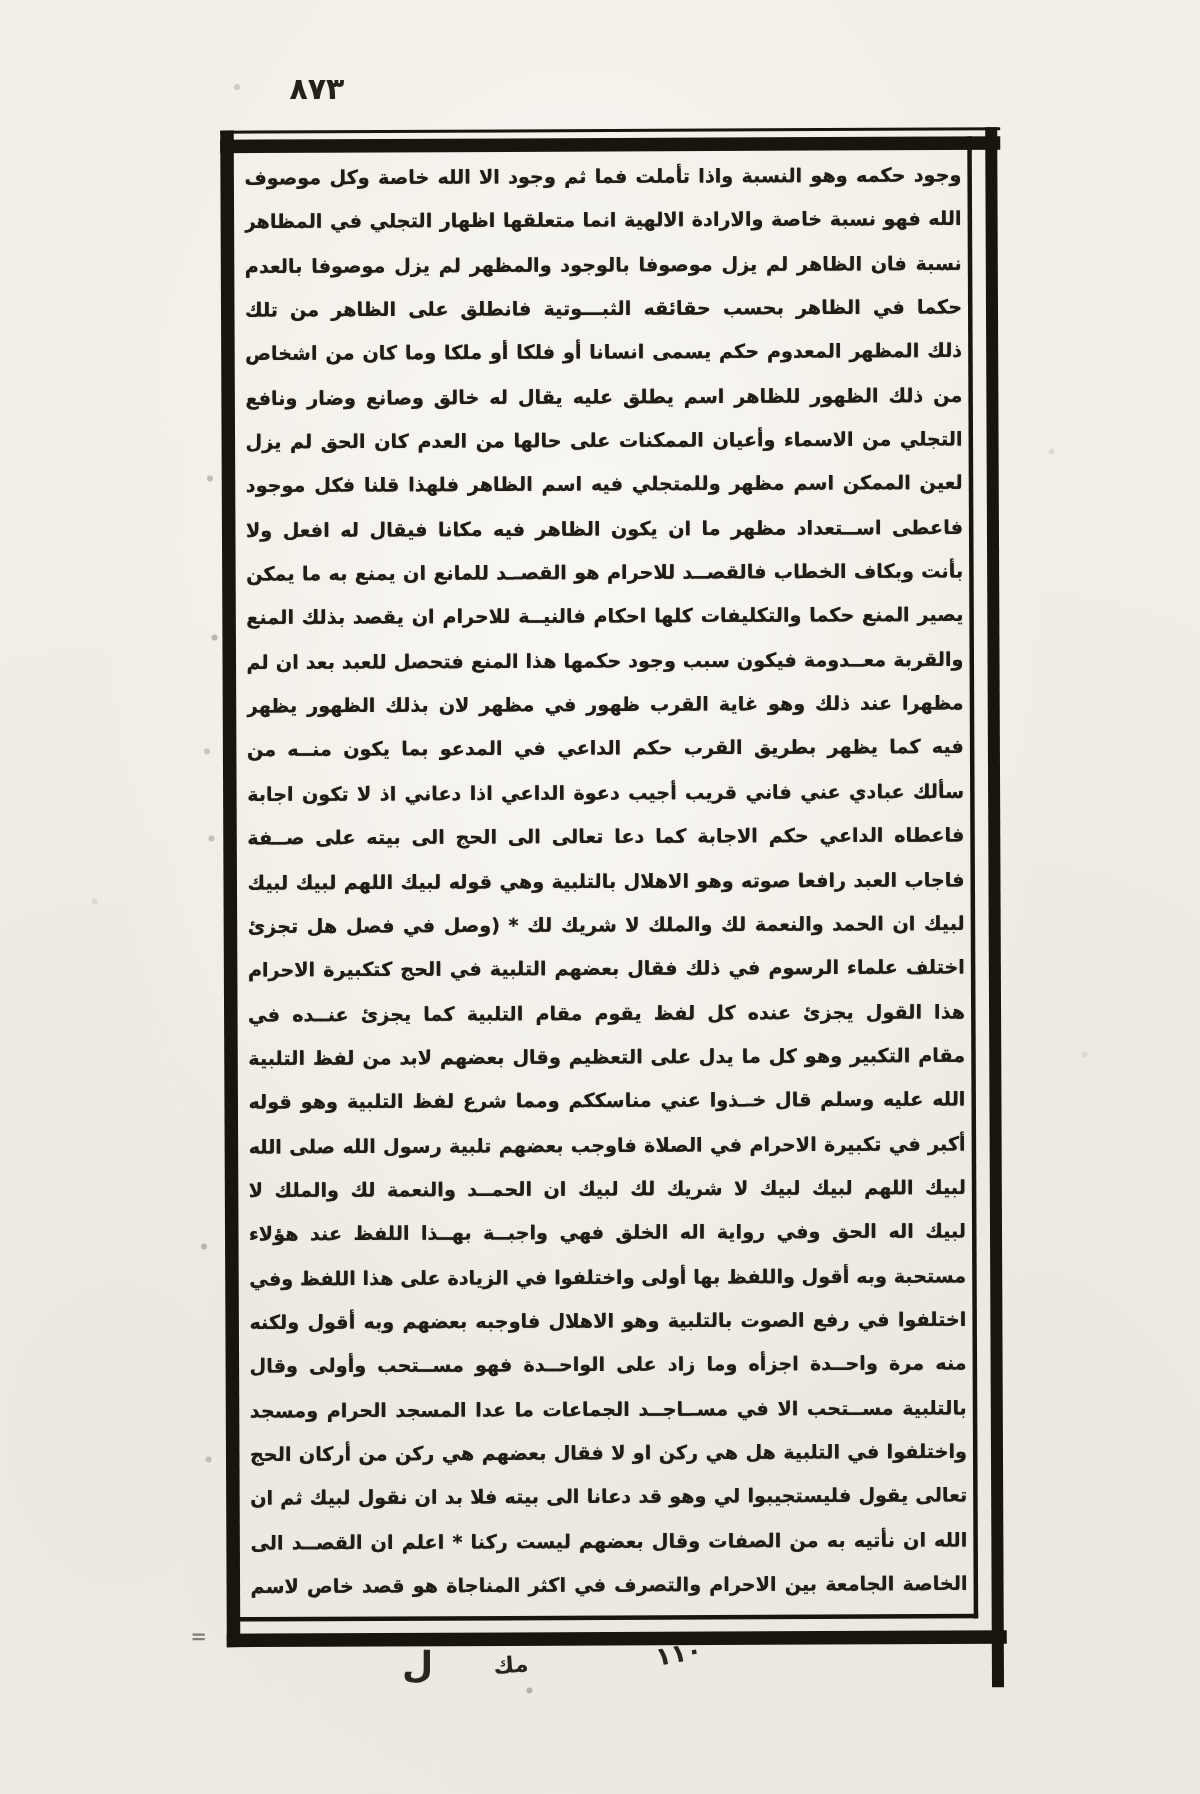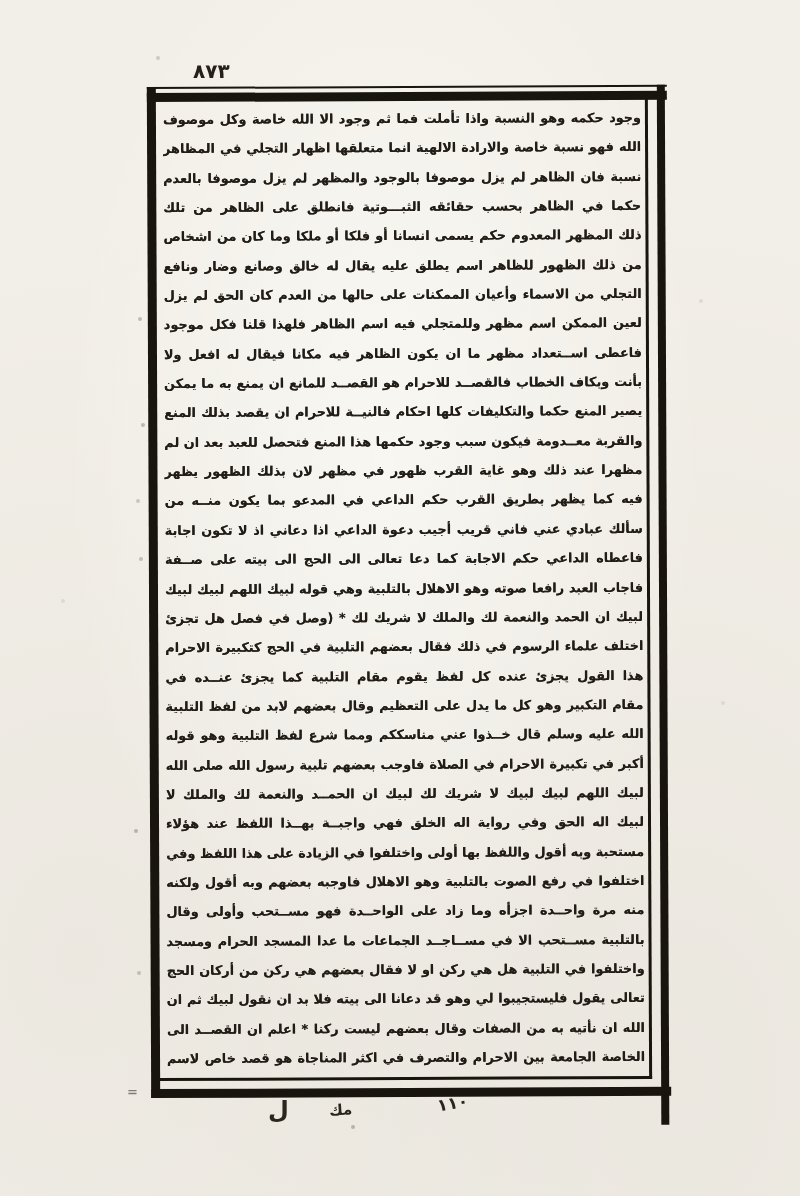--- a/index.html
+++ b/index.html
@@ -11,21 +11,21 @@
   .sheet {
     position:absolute; inset:0;
     background:
       radial-gradient(ellipse at 48% 38%, rgba(255,255,252,0.55) 0%, rgba(255,255,252,0) 55%),
       radial-gradient(ellipse at 85% 90%, rgba(120,110,88,0.06) 0%, rgba(120,110,88,0) 60%),
       radial-gradient(ellipse at 10% 80%, rgba(120,110,88,0.05) 0%, rgba(120,110,88,0) 55%),
       #f2efe8;
   }
   .page-number {
     position:absolute; left:193px; top:47px;
-    font-size:20px; font-weight:bold; color:#25211a; letter-spacing:2px;margin-top:12px;
+    font-size:20px; font-weight:bold; color:#25211a; letter-spacing:2px;
   }
   .frame-group { position:absolute; inset:0; transform:rotate(-0.25deg); transform-origin:400px 590px; }
   .rule { position:absolute; background:#18150f; }
   .b-top-thin     { left:149px; top:86px;   width:520px; height:2px; }
   .b-top-thick    { left:149px; top:92px;   width:520px; height:9px; }
   .b-left         { left:149px; top:86px;   width:9px;   height:1011px; }
   .b-right-thin   { left:647px; top:92px;   width:3px;   height:988px; }
   .b-right-outer  { left:659px; top:86px;   width:8px;   height:1040px; }
   .b-bottom-thin  { left:153px; top:1077px; width:497px; height:3px; }
   .b-bottom-thick { left:149px; top:1088px; width:520px; height:9px; }

